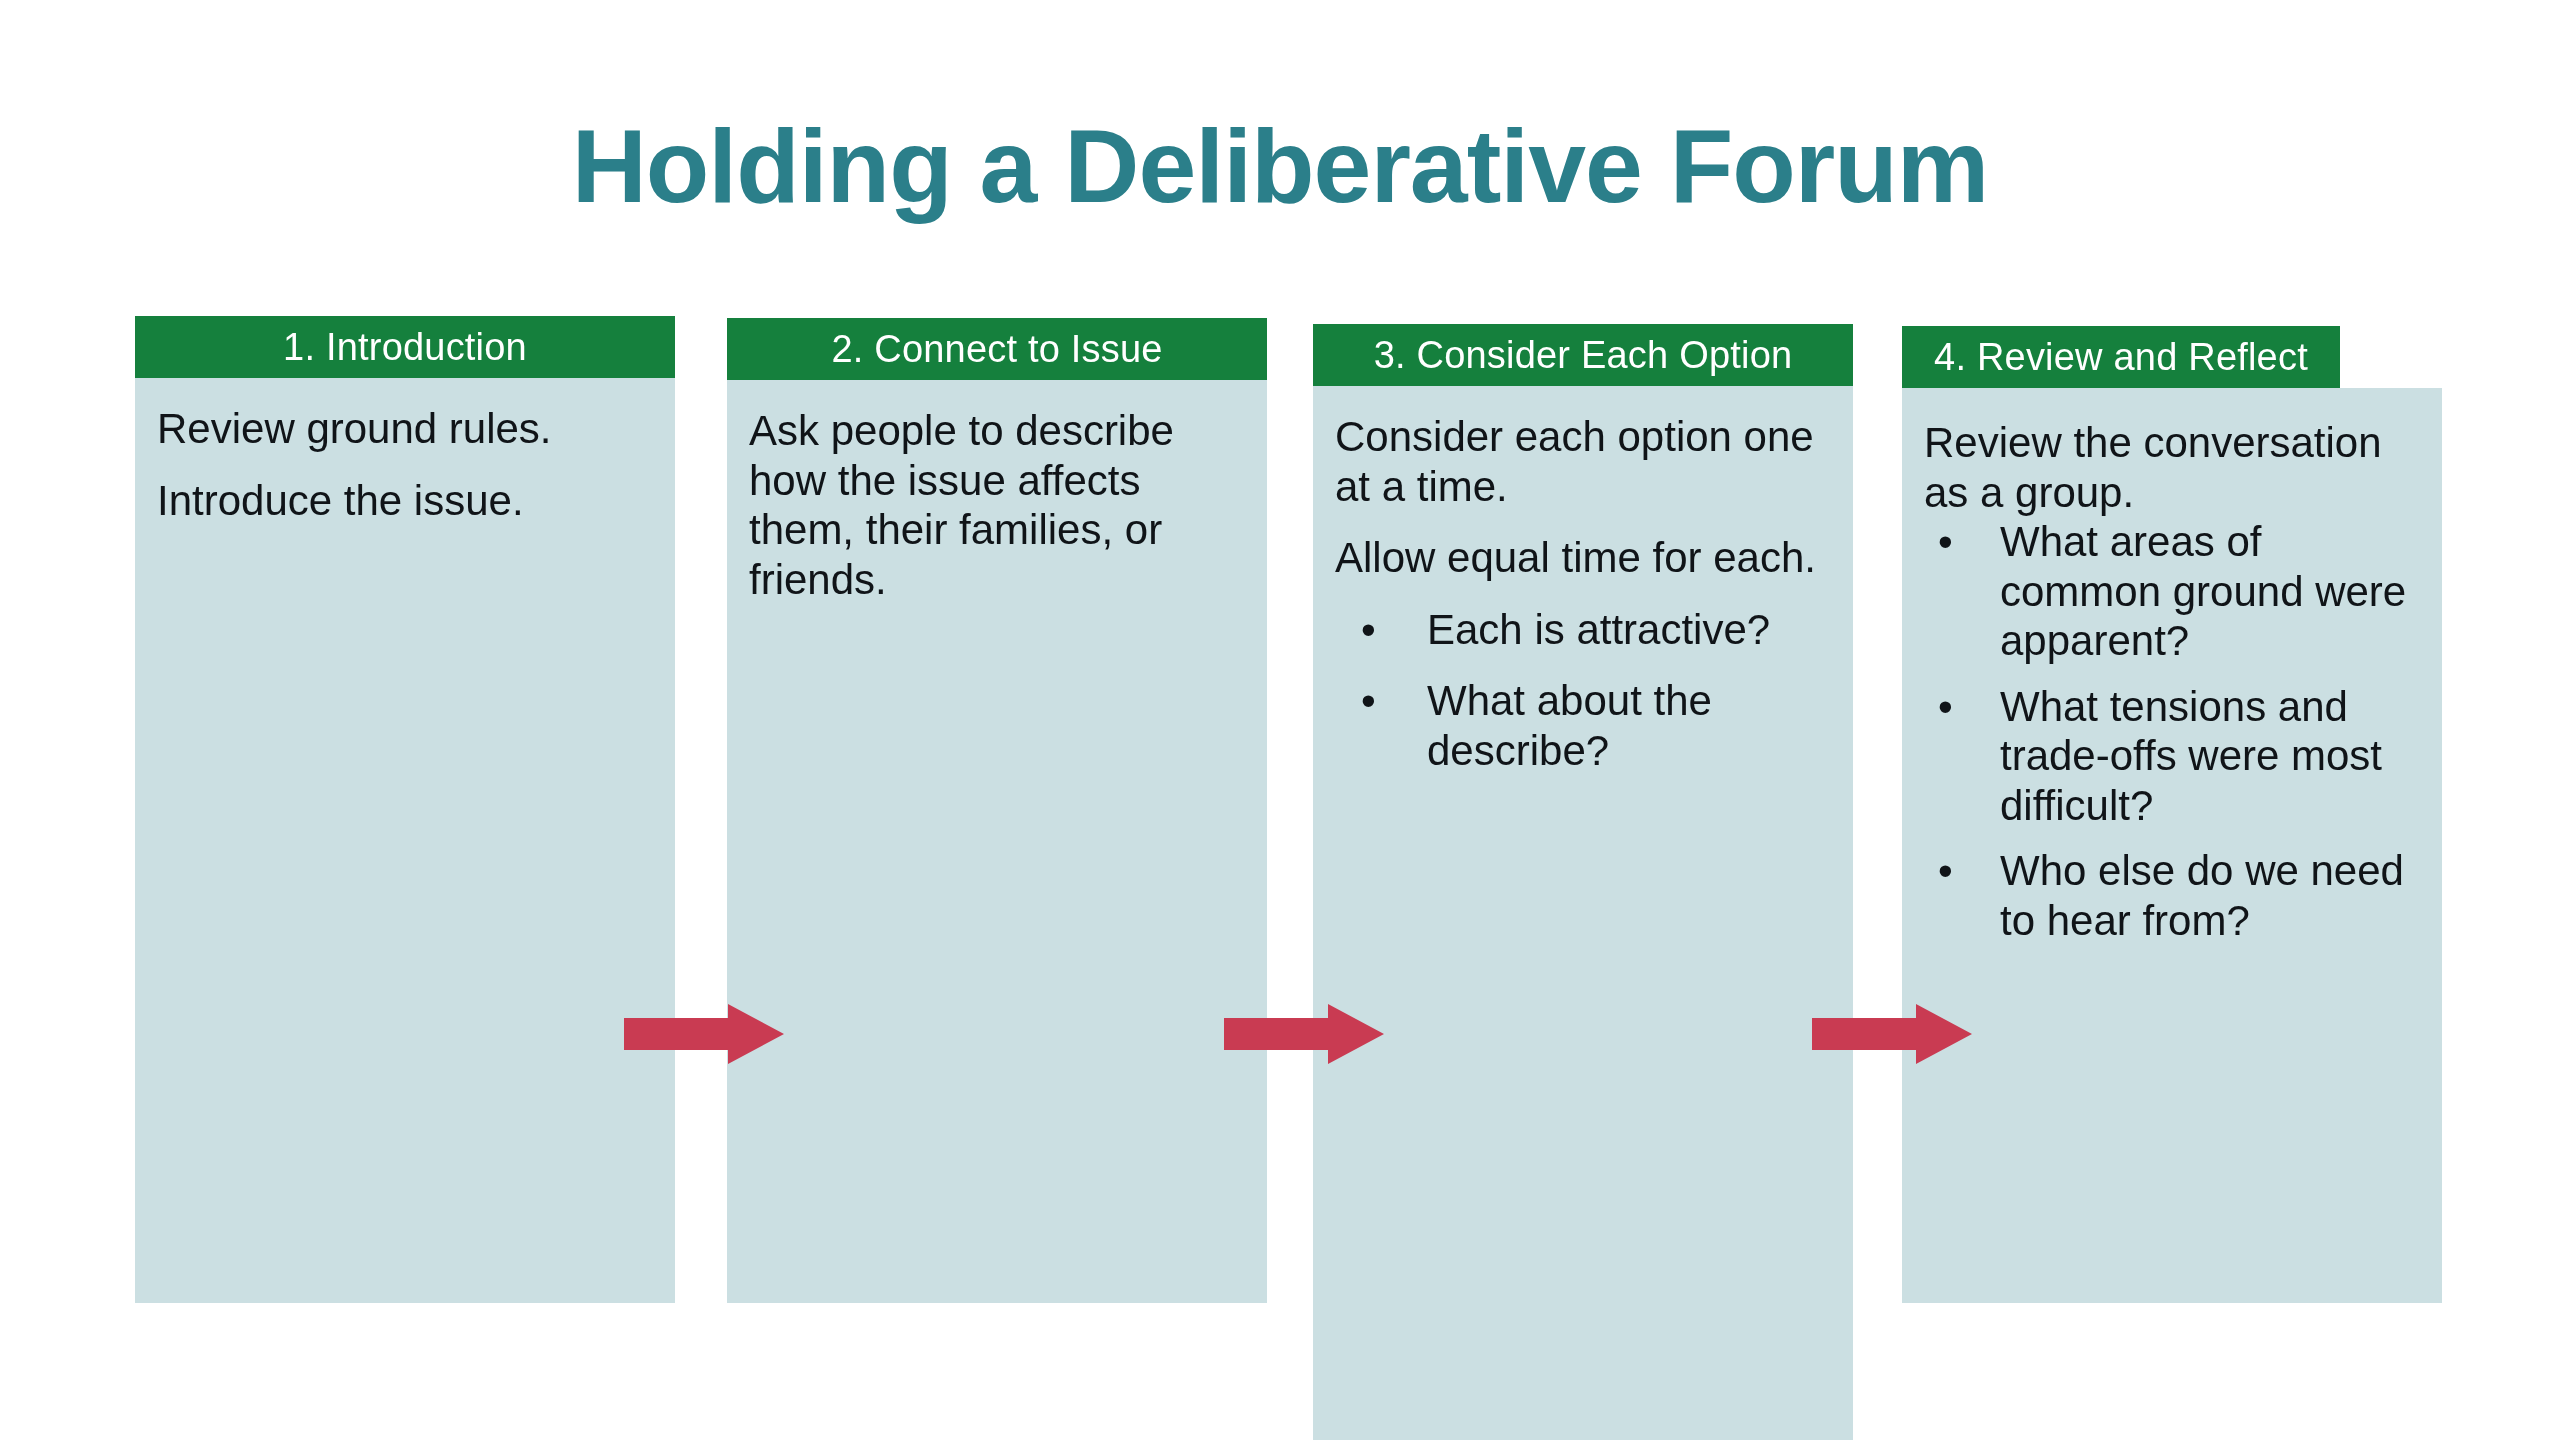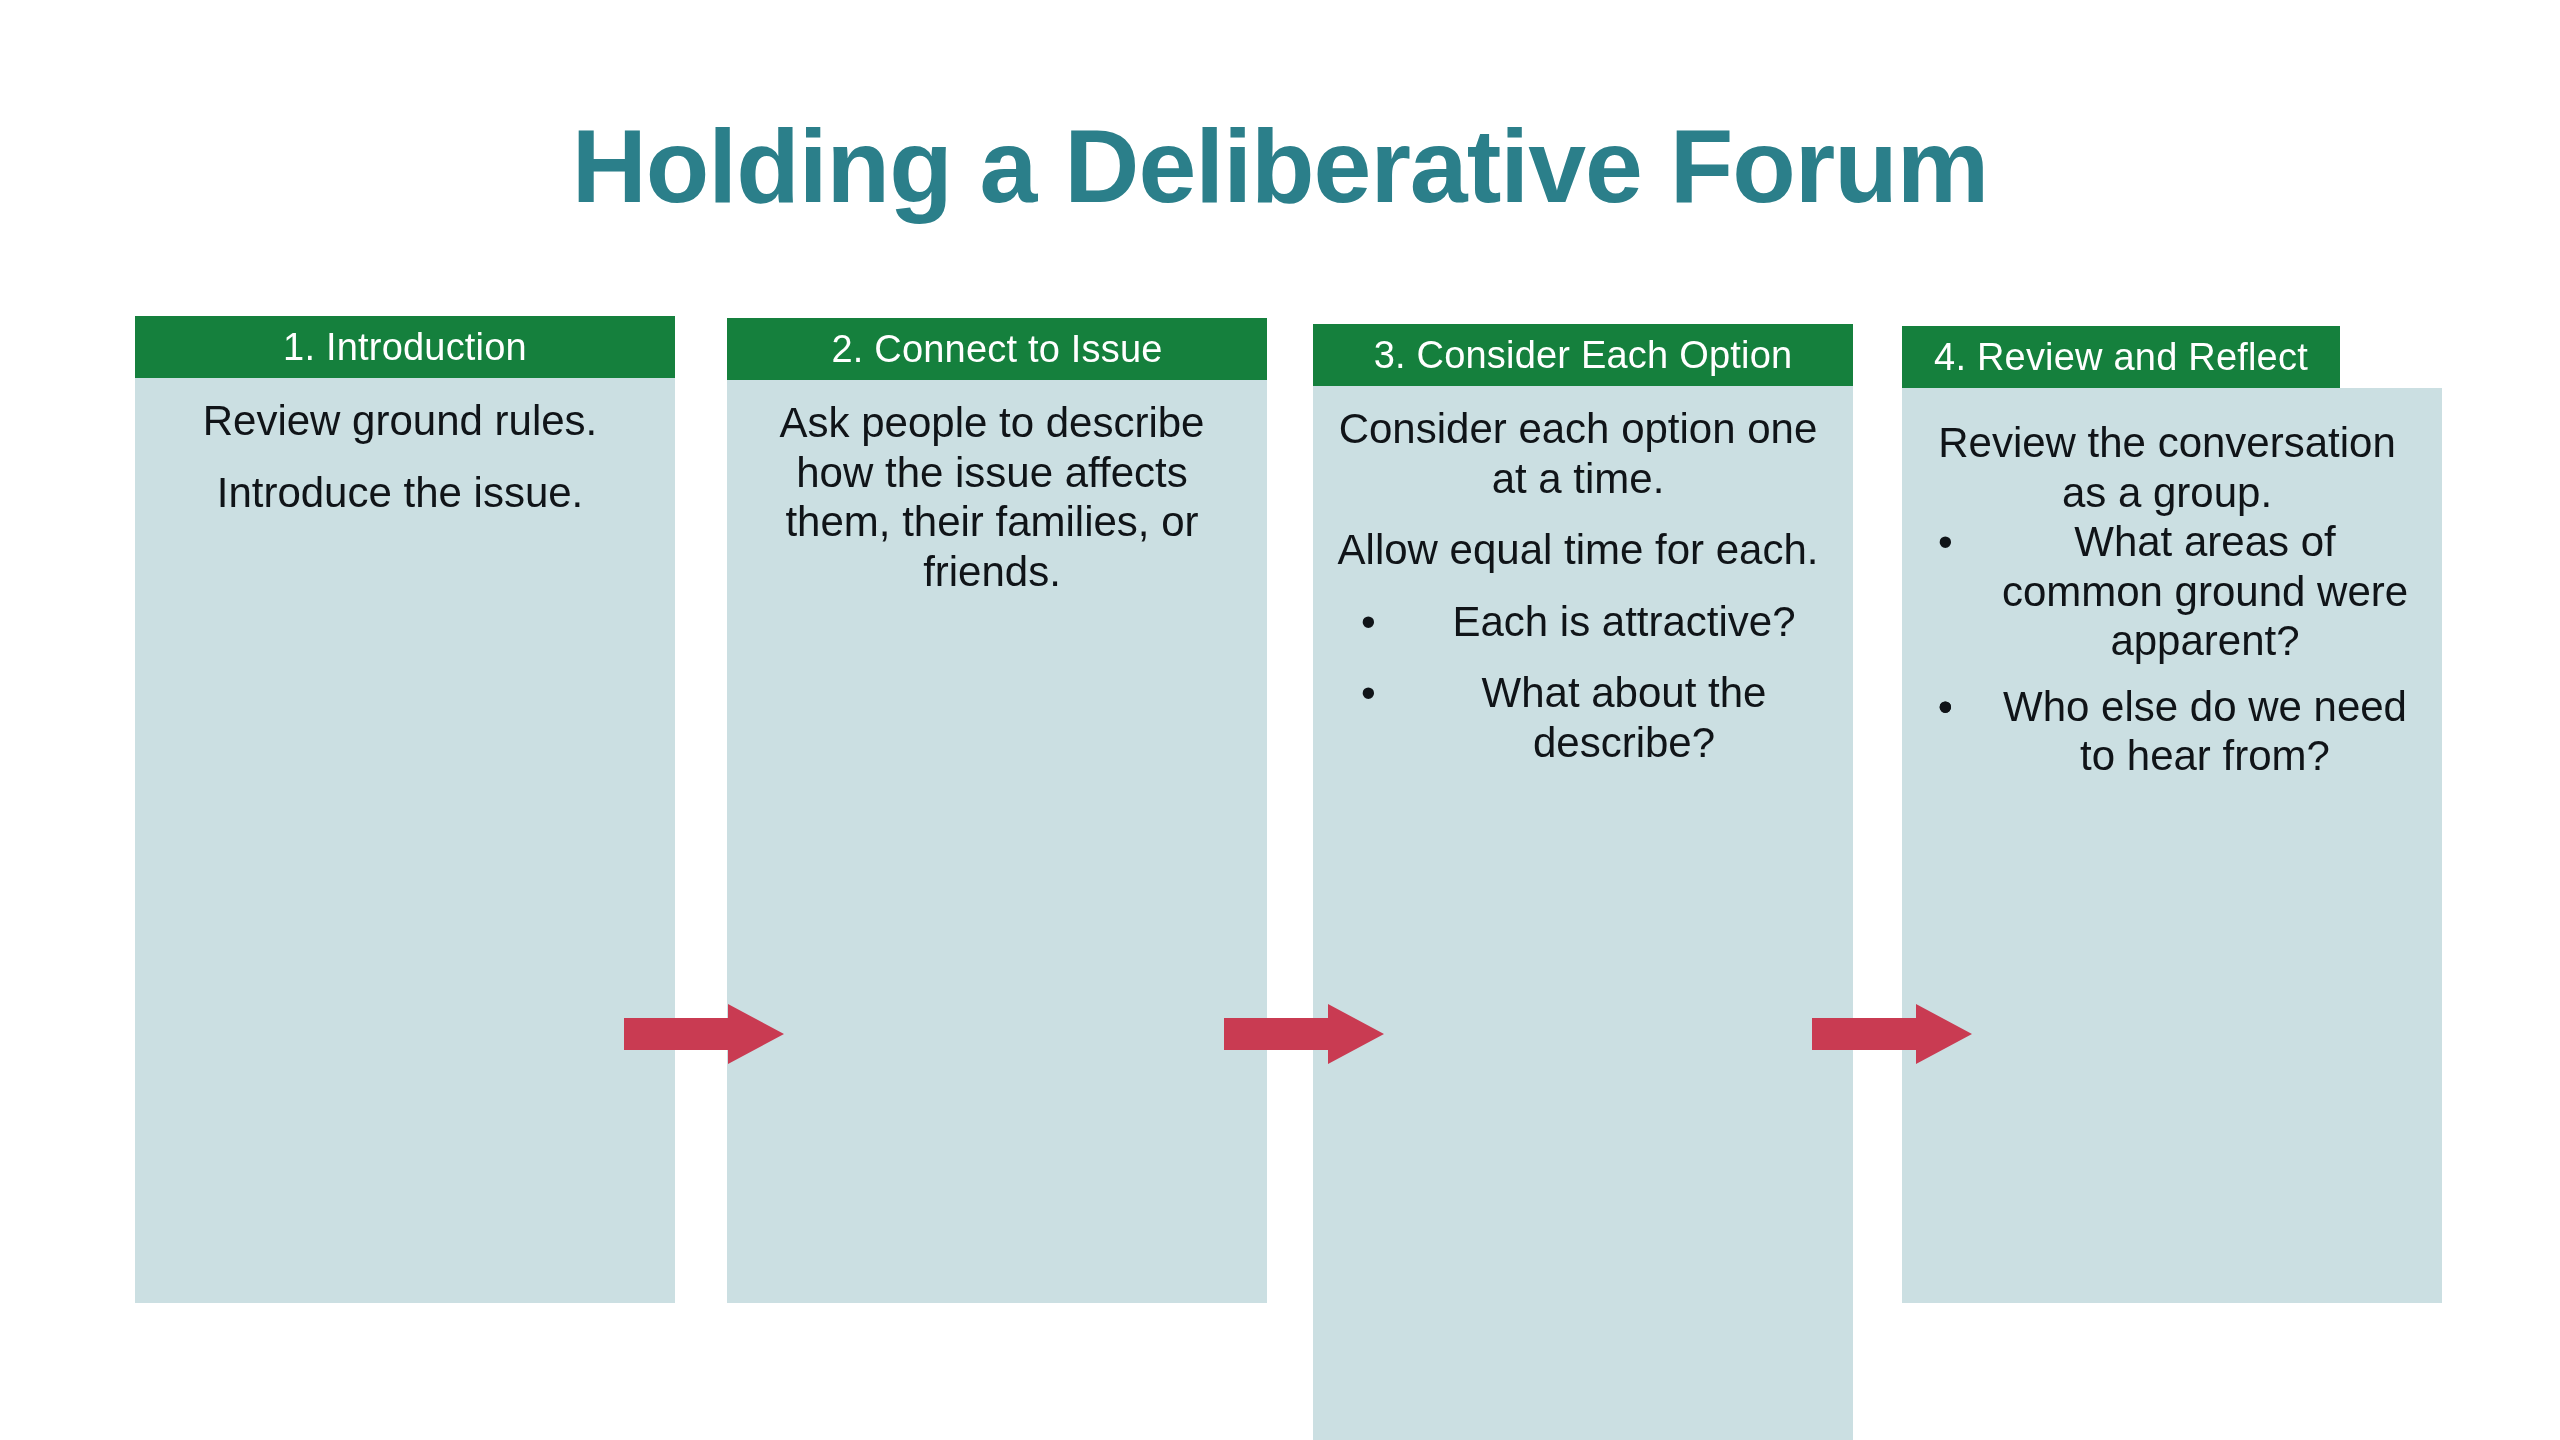--- a/index.html
+++ b/index.html
@@ -53,26 +53,25 @@
     font-weight: normal;
     text-align: center;
     display: flex;
     align-items: center;
     justify-content: center;
     letter-spacing: 0.2px;
   }
   .col-body {
     box-sizing: border-box;
     background: #cbdfe2;
-    padding: 18px 32px 20px 22px;
+    padding: 26px 32px 20px 22px;
     font-family: "Liberation Sans", sans-serif;
     font-size: 42px;
     line-height: 1.18;
     color: #101418;
-    text-align: center;
   }
   .col-body p {
     margin: 0 0 22px 0;
   }
   .col-body p:last-child { margin-bottom: 0; }
 
   ul.bullets {
     list-style: none;
     margin: 0;
     padding: 0;
@@ -172,20 +171,21 @@
     <div class="col-header">4. Review and Reflect</div>
     <div class="col-body">
       <p>Review the conversation as a group.</p>
       <ul class="bullets">
         <li>
           <span class="bullet-dot">•</span>
           <span>What areas of common ground were apparent?</span>
         </li>
         <li>
           <span class="bullet-dot">•</span>
+          <span>What tensions and trade-offs were most difficult?</span>
         </li>
         <li>
           <span class="bullet-dot">•</span>
           <span>Who else do we need to hear from?</span>
         </li>
       </ul>
     </div>
   </div>
 
   <div class="arrow" id="arrow-1">

